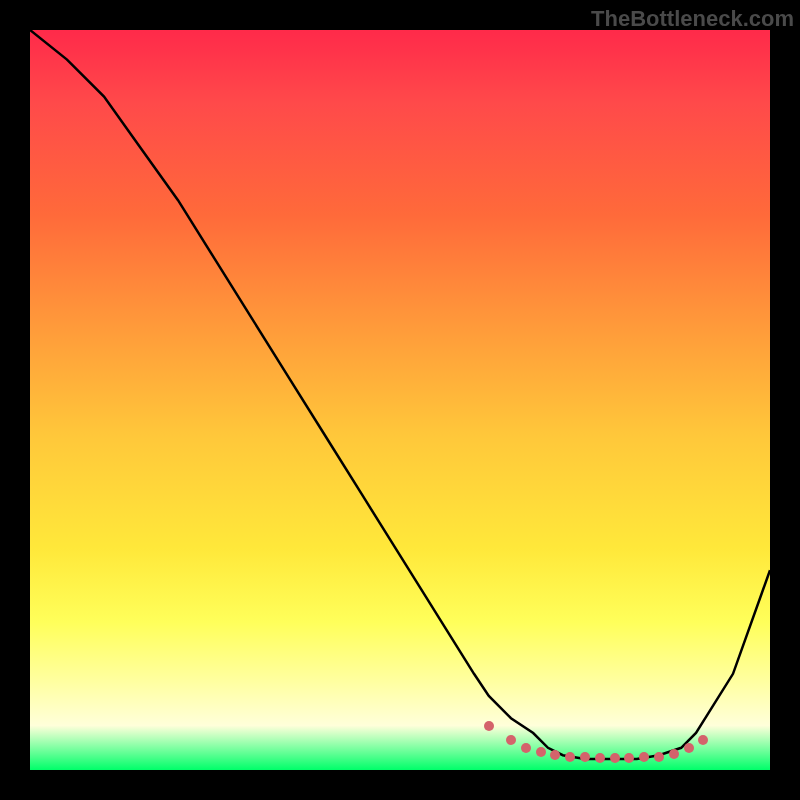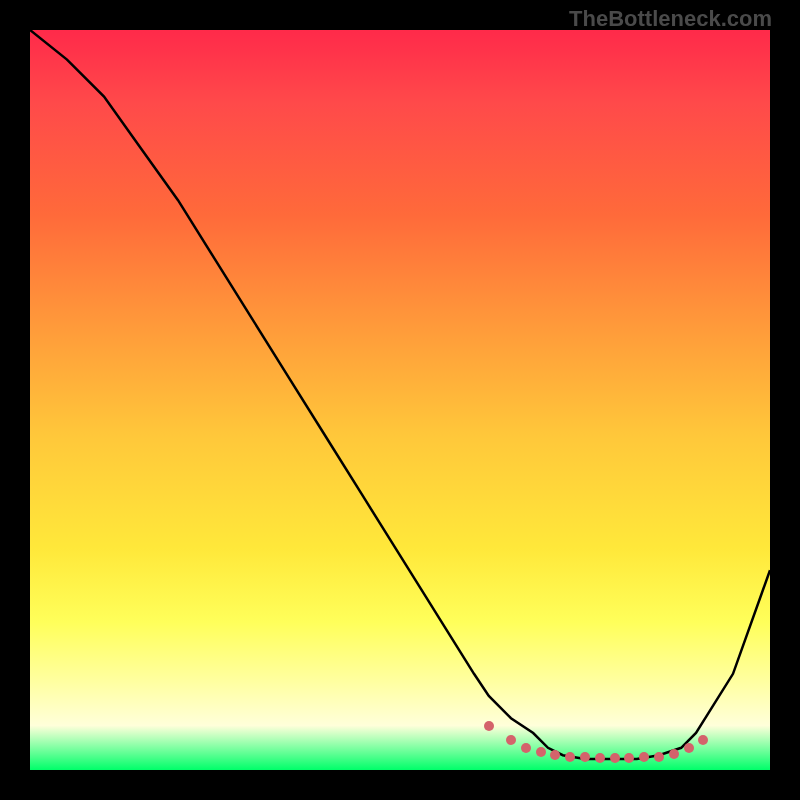--- a/index.html
+++ b/index.html
@@ -6,21 +6,21 @@
     body {
       width: 800px;
       height: 800px;
       background: #000;
       position: relative;
       font-family: Arial, sans-serif;
     }
     .watermark {
       position: absolute;
       top: 6px;
-      right: 28px;
+      right: 6px;
       color: #4a4a4a;
       font-size: 22px;
       font-weight: bold;
       z-index: 10;
     }
     .chart-area {
       position: absolute;
       top: 30px;
       left: 30px;
       width: 740px;

